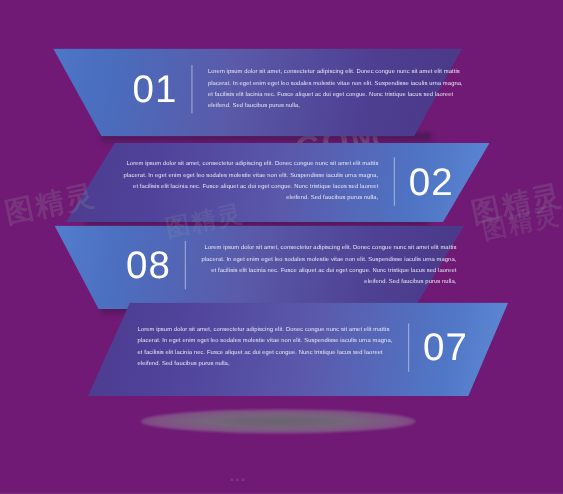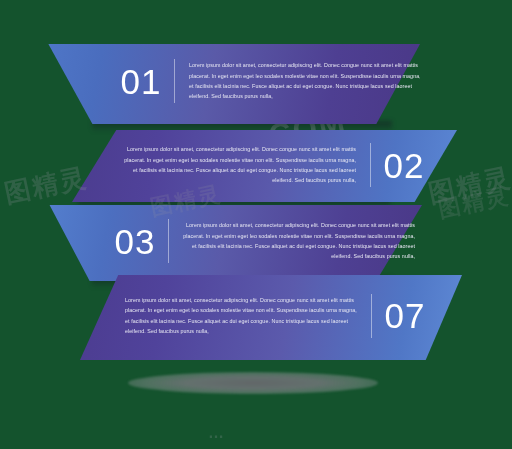--- a/index.html
+++ b/index.html
@@ -14,21 +14,21 @@
   body {
     background: #f5f5f5;
     font-family: "Liberation Sans", sans-serif;
     position: relative;
   }
 
   #canvas {
     position: relative;
     width: 512px;
     height: 449px;
-    background: #14532d;
+    background: #701a75;
   }
 
   
   .ground-shadow {
     position: absolute;
     left: 128px;
     top: 372px;
     width: 250px;
     height: 22px;
     border-radius: 50%;
@@ -64,21 +64,21 @@
   }
 
   
   #row1 { left: 40px;  top: 44px;  width: 380px; height: 80px; }
   #row1 .face {
     background: linear-gradient(100deg, #4f77c8 0%, #4a6dbe 16%, #5a5aa8 45%, #4e3f92 76%, #4a3887 100%);
     clip-path: polygon(2.2% 0%, 100% 0%, 88.5% 100%, 13.8% 100%);
   }
 
   
-  #row2 { left: 72px; top: 130px; width: 385px; height: 72px; }
+  #row2 { left: 60px; top: 130px; width: 385px; height: 72px; }
   #row2 .face {
     background: linear-gradient(100deg, #4b3c8e 0%, #50429a 22%, #5a59ab 52%, #4f74c4 82%, #5b87d4 100%);
     clip-path: polygon(11.5% 0%, 100% 0%, 89.0% 100%, 0% 100%);
   }
 
   
   #row3 { left: 40px; top: 205px; width: 382px; height: 76px; }
   #row3 .face {
     background: linear-gradient(100deg, #5480cf 0%, #4c6fc0 18%, #5a5aa9 48%, #4e4093 78%, #4a3887 100%);
     clip-path: polygon(2.5% 0%, 100% 0%, 88.0% 100%, 13.0% 100%);
@@ -199,21 +199,21 @@
     </div>
   </div>
 
   <div class="watermark" id="wm-left">图精灵</div>
   <div class="watermark" id="wm-right">图精灵</div>
 
   <div class="under-shadow" id="sh3"></div>
   <div class="banner" id="row3">
     <div class="face"></div>
     <div class="content num-left">
-      <div class="step-number">03</div>
+      <div class="step-number">08</div>
       <div class="divider"></div>
       <p class="body-text align-right">Lorem ipsum dolor sit amet, consectetur adipiscing elit. Donec congue nunc sit amet elit mattis placerat. In eget enim eget leo sodales molestie vitae non elit. Suspendisse iaculis urna magna, et facilisis elit lacinia nec. Fusce aliquet ac dui eget congue. Nunc tristique lacus sed laoreet eleifend. Sed faucibus purus nulla,</p>
     </div>
   </div>
 
   <div class="watermark" id="wm-mid">图精灵</div>
   <div class="watermark" id="wm-far">图精灵</div>
 
   <div class="banner" id="row4">
     <div class="face"></div>

